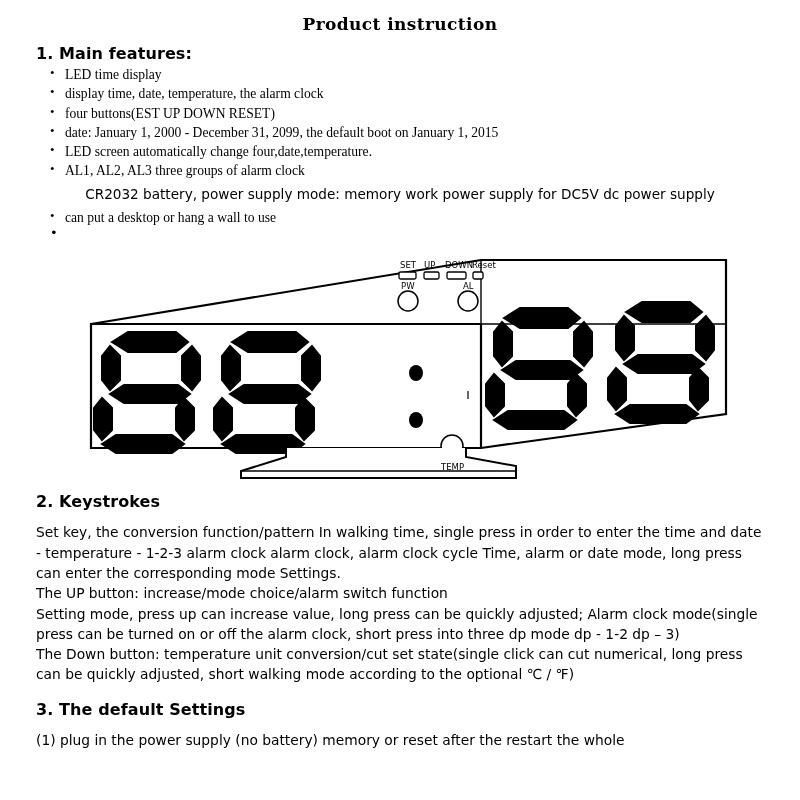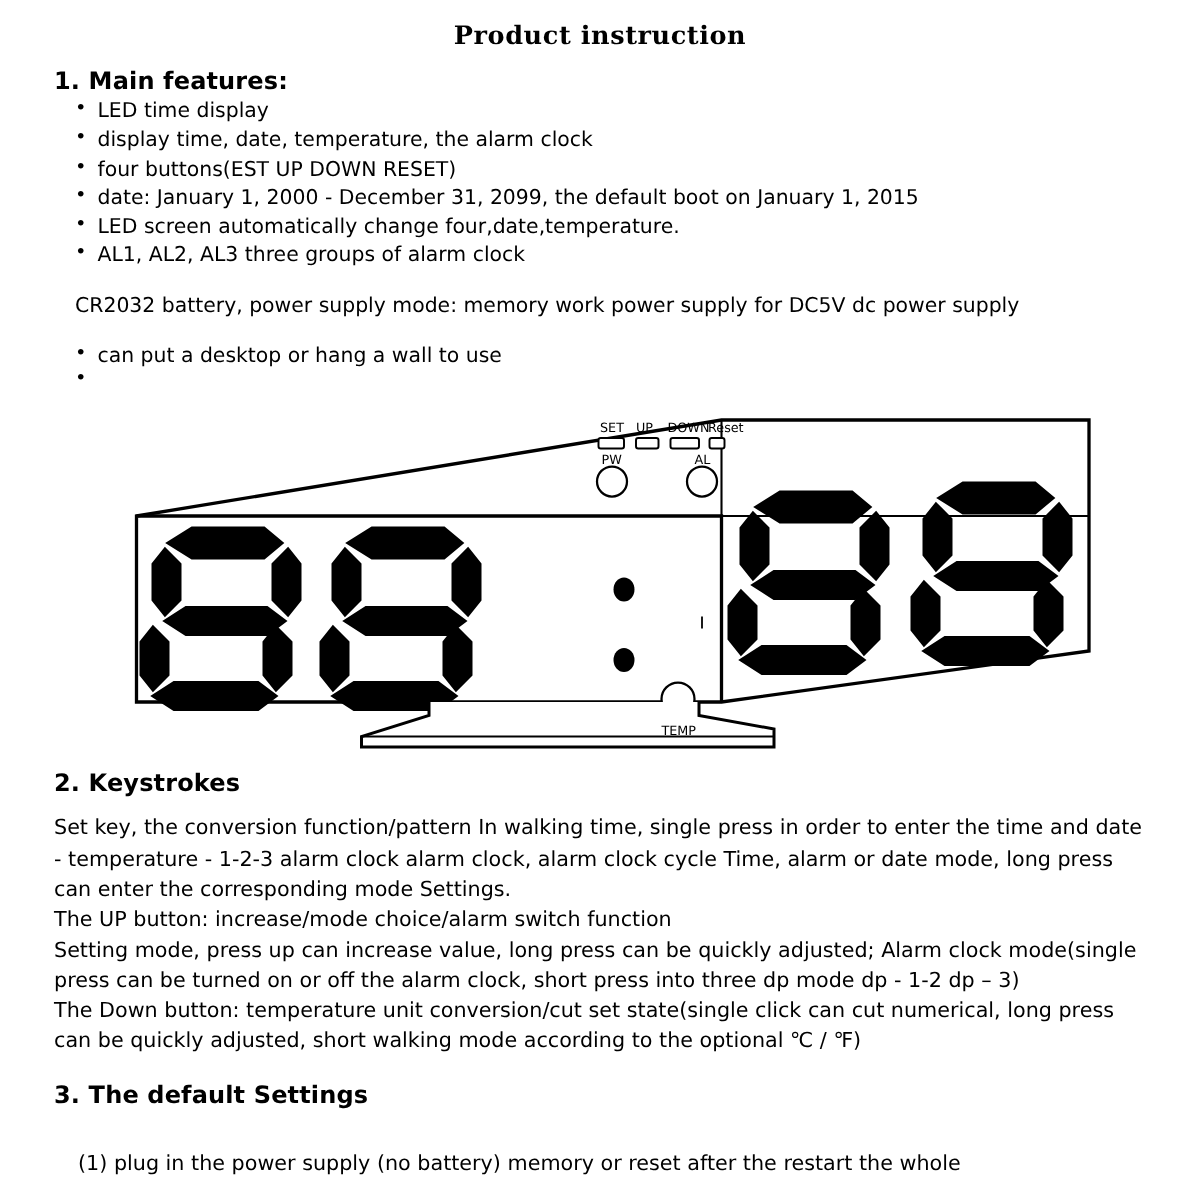--- a/index.html
+++ b/index.html
@@ -33,39 +33,41 @@
   .section-head {
     font-size: 16px;
     font-weight: bold;
     margin: 6px 0 2px 0;
     letter-spacing: 0.1px;
   }
   ul.feature-list {
     list-style: none;
     margin: 2px 0 0 0;
     padding: 0 0 0 14px;
+    font-family: Liberation Serif, serif;
   }
   ul.feature-list li {
     position: relative;
     font-size: 13.6px;
     line-height: 1.42;
     padding-left: 15px;
   }
   ul.feature-list li::before {
     content: "\2022";
     position: absolute;
     left: 0;
     top: -1px;
     font-size: 13px;
   }
   .plain-para {
     font-size: 13.6px;
     line-height: 1.42;
-    margin: 14px;
+    margin: 4px;
     padding-left: 0;
+    text-align: center;
   }
   .empty-bullet {
     position: relative;
     height: 13px;
     padding-left: 29px;
     font-size: 13.6px;
   }
   .empty-bullet::before {
     content: "\2022";
     position: absolute;
@@ -77,21 +79,21 @@
   .figure {
     position: relative;
     width: 728px;
     height: 228px;
     margin: 18px 0 4px 0;
   }
   .figure svg { display: block; }
   .body-para {
     font-size: 13.8px;
     line-height: 1.47;
-    margin: 16px;
+    margin: 0;
   }
   .gap-sm { height: 9px; }
   .keystrokes-block p { margin: 0; }
 </style>
 </head>
 <body>
 
 <div class="page">
 
   <div class="doc-title">Product instruction</div>

